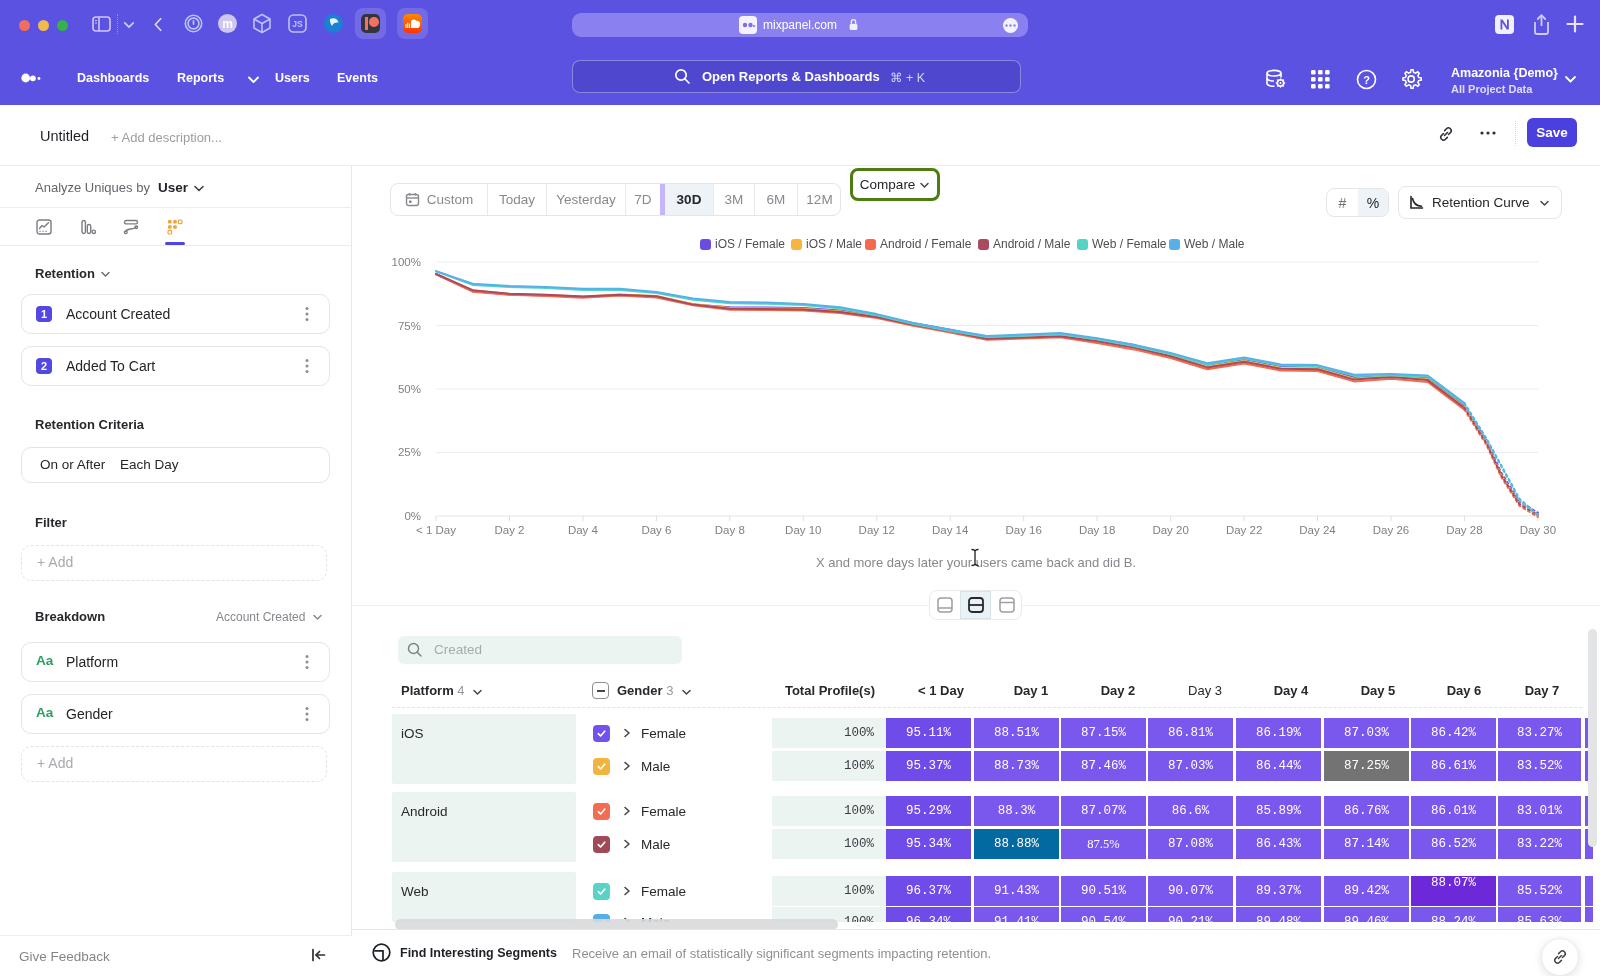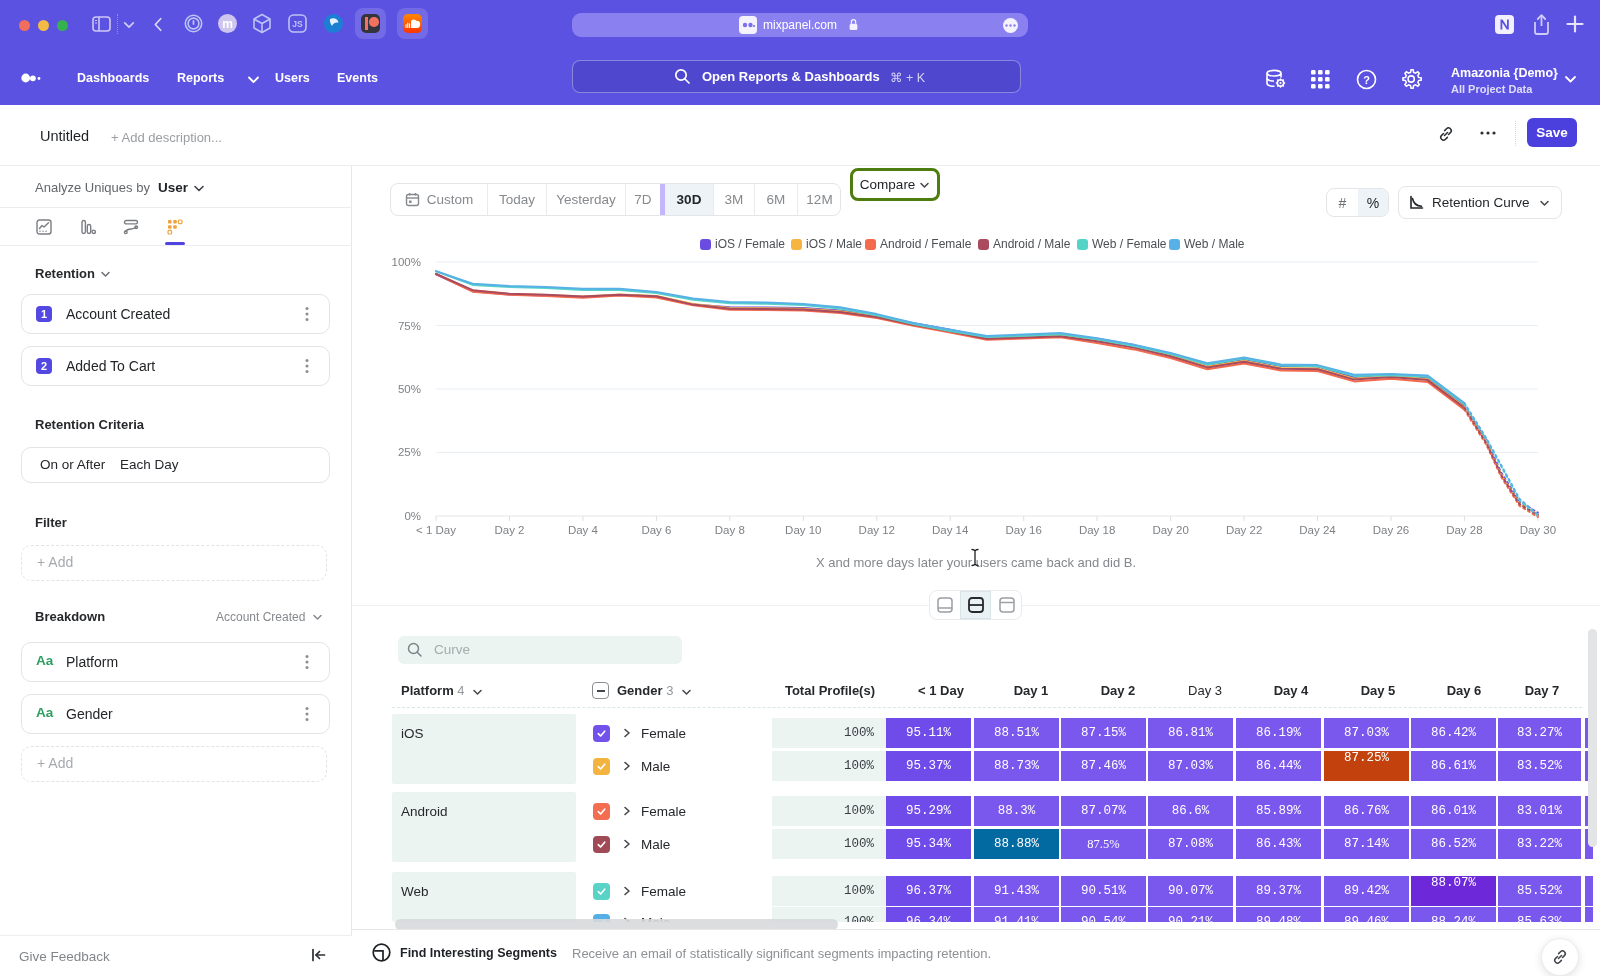--- a/index.html
+++ b/index.html
@@ -373,21 +373,21 @@
 <svg class="abs" style="left:999px;top:597px" width="16" height="16" viewBox="0 0 16 16">
     <rect x="1" y="1" width="14" height="14" rx="3" fill="none" stroke="#9aa0a5" stroke-width="1.5"></rect>
     <line x1="1" y1="5.5" x2="15" y2="5.5" stroke="#9aa0a5" stroke-width="1.5"></line>
   </svg>
 
 <div class="abs" style="left:398px;top:636px;width:284px;height:28px;border-radius:6px;background:#ecf4f2"></div>
 <svg class="abs" style="left:407px;top:642px" width="16" height="16" viewBox="0 0 16 16">
     <circle cx="6.5" cy="6.5" r="5" fill="none" stroke="#7d8488" stroke-width="1.5"></circle>
     <line x1="10.2" y1="10.2" x2="14" y2="14" stroke="#7d8488" stroke-width="1.5" stroke-linecap="round"></line>
   </svg>
-<div class="abs" style="left:434px;top:642px;font-size:13.5px;color:#a3adab">Curve</div>
+<div class="abs" style="left:434px;top:642px;font-size:13.5px;color:#a3adab">Created</div>
 
 <div class="abs" style="left:401px;top:683px;font-size:13px;font-weight:700;color:#26282c">Platform <span style="color:#94989c;font-weight:400">4</span></div>
 <svg class="abs" style="left:472px;top:689px" width="11" height="8" viewBox="0 0 11 8">
     <path d="M2 1.5 L5.5 5 L9 1.5" fill="none" stroke="#43464a" stroke-width="1.5" stroke-linecap="round" stroke-linejoin="round"></path>
   </svg>
 <div class="abs" style="left:592px;top:682px;width:17px;height:17px;border:1.5px solid #8a8d92;border-radius:4px;box-sizing:border-box;display:flex;align-items:center;justify-content:center">
     <div style="width:8px;height:2px;background:#43464a"></div>
   </div>
 <div class="abs" style="left:617px;top:683px;font-size:13px;font-weight:700;color:#26282c">Gender <span style="color:#94989c;font-weight:400">3</span></div>
 <svg class="abs" style="left:681px;top:689px" width="11" height="8" viewBox="0 0 11 8">
@@ -500,21 +500,21 @@
   </div>
 <div style="position:absolute;left:1061px;top:751px;width:85px;height:30px;background:#7a58ee;display:flex;align-items:center;justify-content:center;overflow:hidden">
     <span style="font-family:'Liberation Mono',monospace;font-size:12.5px;color:#fff">87.46%</span>
   </div>
 <div style="position:absolute;left:1148px;top:751px;width:85px;height:30px;background:#7a58ee;display:flex;align-items:center;justify-content:center;overflow:hidden">
     <span style="font-family:'Liberation Mono',monospace;font-size:12.5px;color:#fff">87.03%</span>
   </div>
 <div style="position:absolute;left:1236px;top:751px;width:85px;height:30px;background:#7a58ee;display:flex;align-items:center;justify-content:center;overflow:hidden">
     <span style="font-family:'Liberation Mono',monospace;font-size:12.5px;color:#fff">86.44%</span>
   </div>
-<div style="position:absolute;left:1324px;top:751px;width:85px;height:30px;background:#c2410c;display:flex;align-items:flex-start;justify-content:center;overflow:hidden">
+<div style="position:absolute;left:1324px;top:751px;width:85px;height:30px;background:#737373;display:flex;align-items:center;justify-content:center;overflow:hidden">
     <span style="font-family:'Liberation Mono',monospace;font-size:12.5px;color:#fff">87.25%</span>
   </div>
 <div style="position:absolute;left:1411px;top:751px;width:85px;height:30px;background:#7a58ee;display:flex;align-items:center;justify-content:center;overflow:hidden">
     <span style="font-family:'Liberation Mono',monospace;font-size:12.5px;color:#fff">86.61%</span>
   </div>
 <div style="position:absolute;left:1498px;top:751px;width:83px;height:30px;background:#7a58ee;display:flex;align-items:center;justify-content:center;overflow:hidden">
     <span style="font-family:'Liberation Mono',monospace;font-size:12.5px;color:#fff">83.52%</span>
   </div>
 <div style="position:absolute;left:1584.5px;top:751px;width:8px;height:30px;background:#7a58ee"></div>
 <div style="position:absolute;left:772px;top:751px;width:114px;height:30px;background:#ecf4f2"></div>

